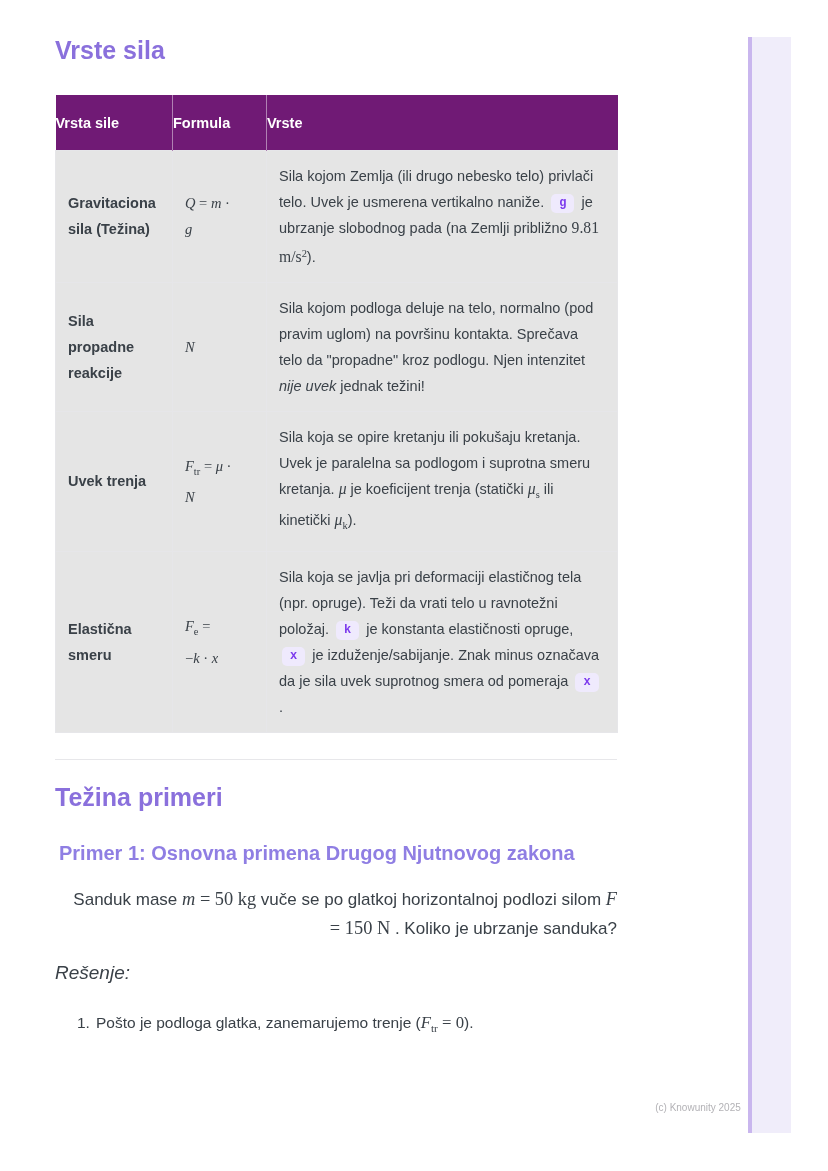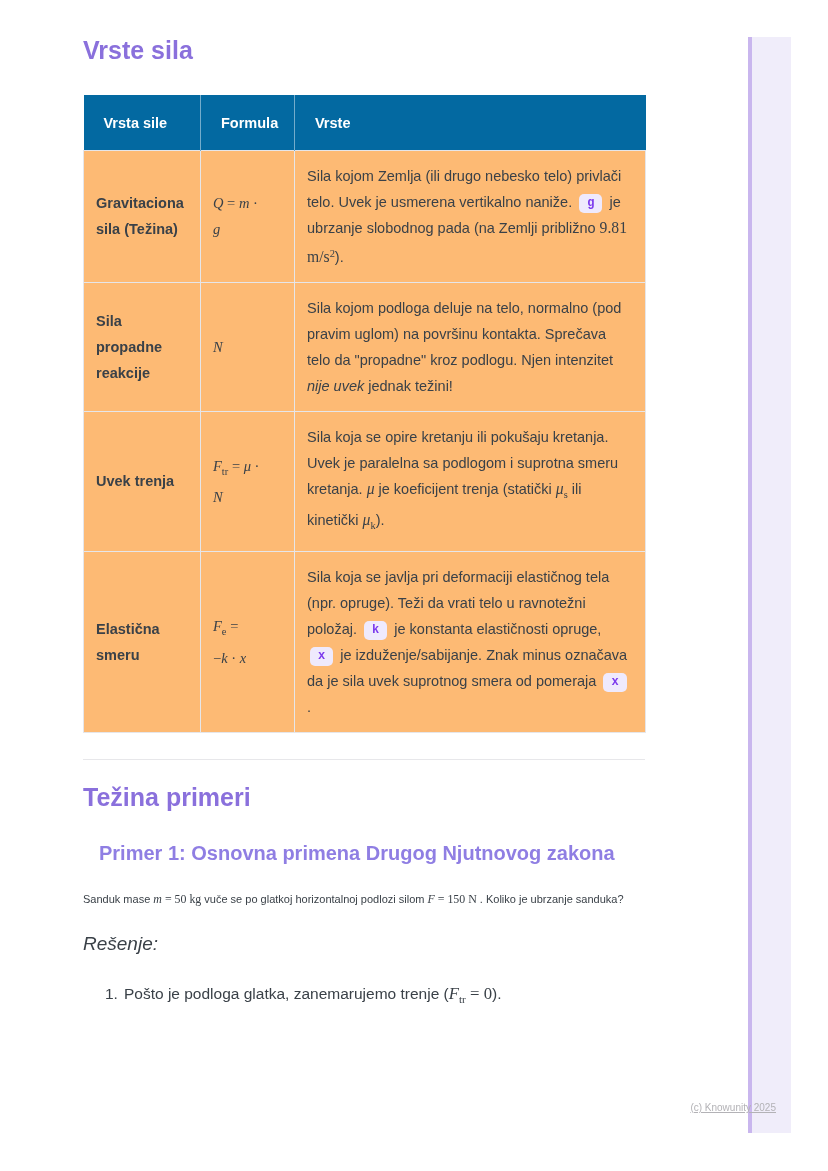--- a/index.html
+++ b/index.html
@@ -3,38 +3,38 @@
 <meta charset="utf-8">
 <style>
   html, body { margin:0; padding:0; }
   body {
     width:828px; height:1171px; position:relative; overflow:hidden;
     background:#ffffff;
     font-family:"Liberation Sans","DejaVu Sans",sans-serif;
     color:#3a4148;
     -webkit-font-smoothing:antialiased;
   }
-  .content { position:absolute; left:83px; top:0; width:562px; }
+  .content { position:absolute; left:55px; top:0; width:562px; }
 
   h1.page-title, h2.section-heading {
     font-size:25px; font-weight:bold; color:#8a70dc; margin:0;
   }
   h1.page-title { margin-top:36px; }
 
   table.forces {
     width:562px; border-collapse:collapse; margin-top:30px; table-layout:fixed;
   }
   table.forces thead th {
-    background:#0369a1; color:#ffffff; font-size:14.5px; font-weight:bold;
-    text-align:left; height:55px; padding:0 20px;
+    background:#701a75; color:#ffffff; font-size:14.5px; font-weight:bold;
+    text-align:left; height:55px; padding:0 0;
     border-right:1px solid rgba(255,255,255,0.45);
   }
   table.forces thead th:last-child { border-right:none; }
   table.forces tbody td {
-    border:1px solid #e6e6e9; background:#fdba74;
+    border:1px solid #e6e6e9; background:#e5e5e5;
     padding:12px 12px; vertical-align:middle;
     font-size:14.5px; line-height:26px; color:#3a4148;
   }
   td.name { font-weight:bold; color:#2f353b; line-height:25px; }
   td.formula {
     font-family:"Liberation Serif","DejaVu Serif",serif;
     font-size:16px; color:#2f353b; line-height:26px;
   }
 
   
@@ -50,41 +50,41 @@
     font-family:"Liberation Mono","DejaVu Sans Mono",monospace;
     font-size:12px; font-weight:bold; line-height:15px;
     padding:2px 8px; border-radius:5px; margin:0 3px; vertical-align:1px;
   }
 
   hr.section-divider {
     border:none; border-top:1px solid #e7e7ea; margin:26px 0 0 0;
   }
   h2.section-heading { margin-top:23px; }
   h3.example-heading {
-    font-size:20px; font-weight:bold; color:#8f7ee3; margin:30px 0 0 16px;
+    font-size:20px; font-weight:bold; color:#8f7ee3; margin:30px 0 0 4px;
   }
   p.problem {
-    margin:20px 0 0 0; font-size:11px; line-height:29px; color:#3a4148;
+    margin:20px 0 0 12px; font-size:17px; line-height:29px; color:#3a4148;text-align:right;
   }
   p.solution { margin:19px 0 0 0; font-size:19px; font-style:italic; color:#3a4148; }
   ol.steps { list-style:none; margin:26px 0 0 0; padding:0 0 0 22px; }
   ol.steps li { display:flex; font-size:15.5px; line-height:26px; color:#3a4148; }
   ol.steps .marker { flex:0 0 auto; margin-right:6px; }
 
   .rail-panel {
     position:absolute; left:752px; top:37px; width:39px; height:1096px;
     background:#f0edfa;
   }
   .rail-line {
     position:absolute; left:748px; top:37px; width:4px; height:1096px;
     background:#c9b6ee;
   }
   .copyright {
-    position:absolute; top:1102px; left:620px; width:156px; text-align:right;
-    font-size:10px; color:#b3b2b6; z-index:5;text-decoration:underline;
+    position:absolute; top:1102px; left:620px; width:156px; text-align:center;
+    font-size:10px; color:#b3b2b6; z-index:5;
   }
 </style>
 </head>
 <body>
 
 <div class="content">
 
   <h1 class="page-title">Vrste sila</h1>
 
   <table class="forces">

